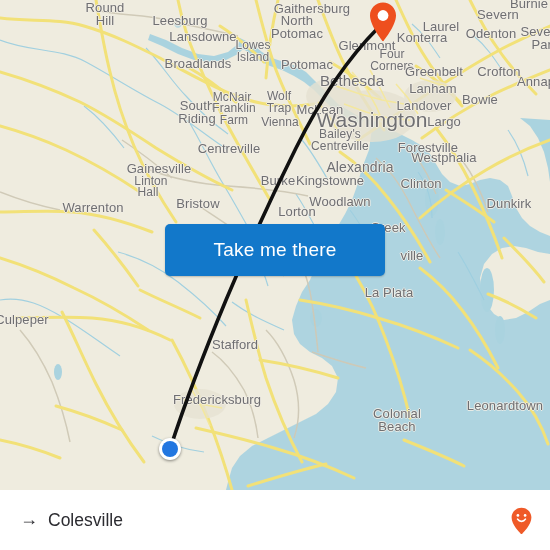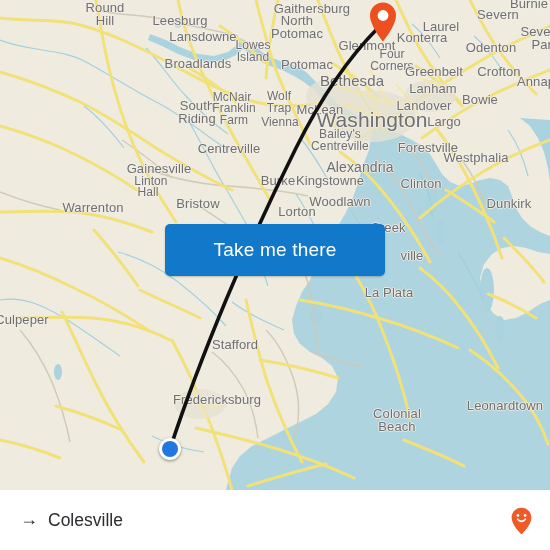--- a/index.html
+++ b/index.html
@@ -334,21 +334,21 @@
       <div class="map-label" style="left: 280px; top: 122px; font-size: 12px;">Vienna</div>
       <div class="map-label" style="left: 320px; top: 110px; font-size: 13px;">McLean</div>
       <div class="map-label" style="left: 372px; top: 120px; font-size: 21px;">Washington</div>
       <div class="map-label" style="left: 367px; top: 46px; font-size: 13px;">Glenmont</div>
       <div class="map-label" style="left: 392px; top: 60px; font-size: 12px;">Four
 Corners</div>
       <div class="map-label" style="left: 441px; top: 27px; font-size: 13px;">Laurel</div>
       <div class="map-label" style="left: 422px; top: 38px; font-size: 13px;">Konterra</div>
       <div class="map-label" style="left: 498px; top: 15px; font-size: 13px;">Severn</div>
       <div class="map-label" style="left: 529px; top: 4px; font-size: 13px;">Burnie</div>
-      <div class="map-label" style="left: 491px; top: 48px; font-size: 13px;">Odenton</div>
+      <div class="map-label" style="left: 491px; top: 34px; font-size: 13px;">Odenton</div>
       <div class="map-label" style="left: 545px; top: 38px; font-size: 13px;">Severna
 Park</div>
       <div class="map-label" style="left: 434px; top: 72px; font-size: 13px;">Greenbelt</div>
       <div class="map-label" style="left: 499px; top: 72px; font-size: 13px;">Crofton</div>
       <div class="map-label" style="left: 433px; top: 89px; font-size: 13px;">Lanham</div>
       <div class="map-label" style="left: 424px; top: 106px; font-size: 13px;">Landover</div>
       <div class="map-label" style="left: 480px; top: 100px; font-size: 13px;">Bowie</div>
       <div class="map-label" style="left: 444px; top: 122px; font-size: 13px;">Largo</div>
       <div class="map-label" style="left: 546px; top: 82px; font-size: 13px;">Annapolis</div>
       <div class="map-label" style="left: 340px; top: 140px; font-size: 12px;">Bailey's
@@ -358,21 +358,21 @@
       <div class="map-label" style="left: 159px; top: 169px; font-size: 13px;">Gainesville</div>
       <div class="map-label" style="left: 151px; top: 181px; font-size: 12px;">Linton</div>
       <div class="map-label" style="left: 148px; top: 192px; font-size: 12px;">Hall</div>
       <div class="map-label" style="left: 198px; top: 204px; font-size: 13px;">Bristow</div>
       <div class="map-label" style="left: 278px; top: 181px; font-size: 13px;">Burke</div>
       <div class="map-label" style="left: 330px; top: 181px; font-size: 13px;">Kingstowne</div>
       <div class="map-label" style="left: 340px; top: 202px; font-size: 13px;">Woodlawn</div>
       <div class="map-label" style="left: 297px; top: 212px; font-size: 13px;">Lorton</div>
       <div class="map-label" style="left: 93px; top: 208px; font-size: 13px;">Warrenton</div>
       <div class="map-label" style="left: 428px; top: 148px; font-size: 13px;">Forestville</div>
-      <div class="map-label" style="left: 444px; top: 158px; font-size: 13px; margin-left: 32px;">Westphalia</div>
+      <div class="map-label" style="left: 444px; top: 158px; font-size: 13px;">Westphalia</div>
       <div class="map-label" style="left: 421px; top: 184px; font-size: 13px;">Clinton</div>
       <div class="map-label" style="left: 509px; top: 204px; font-size: 13px;">Dunkirk</div>
       <div class="map-label" style="left: 325px; top: 268px; font-size: 13px;">Head</div>
       <div class="map-label" style="left: 388px; top: 228px; font-size: 13px;">Creek</div>
       <div class="map-label" style="left: 412px; top: 256px; font-size: 13px;">ville</div>
       <div class="map-label" style="left: 389px; top: 293px; font-size: 13px;">La Plata</div>
       <div class="map-label" style="left: 22px; top: 320px; font-size: 13px;">Culpeper</div>
       <div class="map-label" style="left: 235px; top: 345px; font-size: 13px;">Stafford</div>
       <div class="map-label" style="left: 217px; top: 400px; font-size: 13px;">Fredericksburg</div>
       <div class="map-label" style="left: 397px; top: 420px; font-size: 13px;">Colonial

